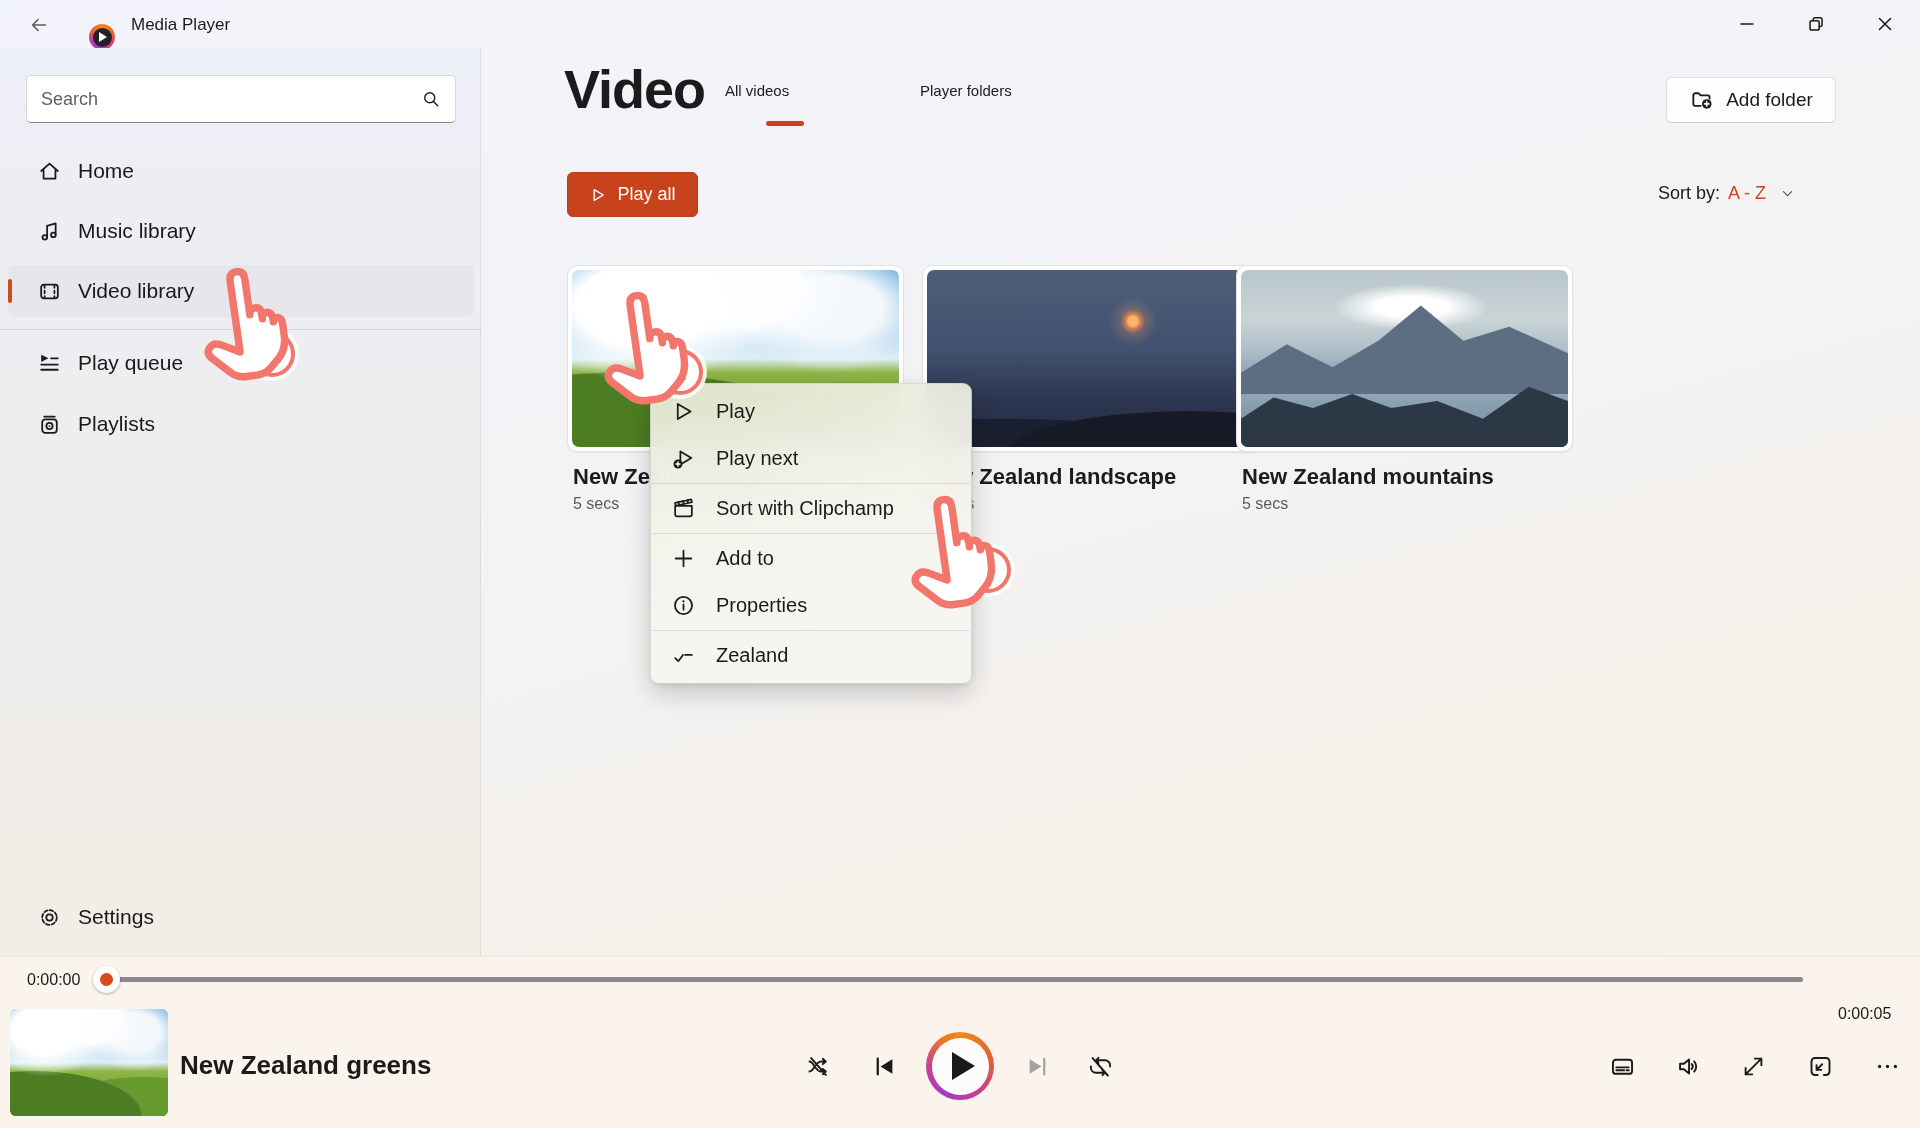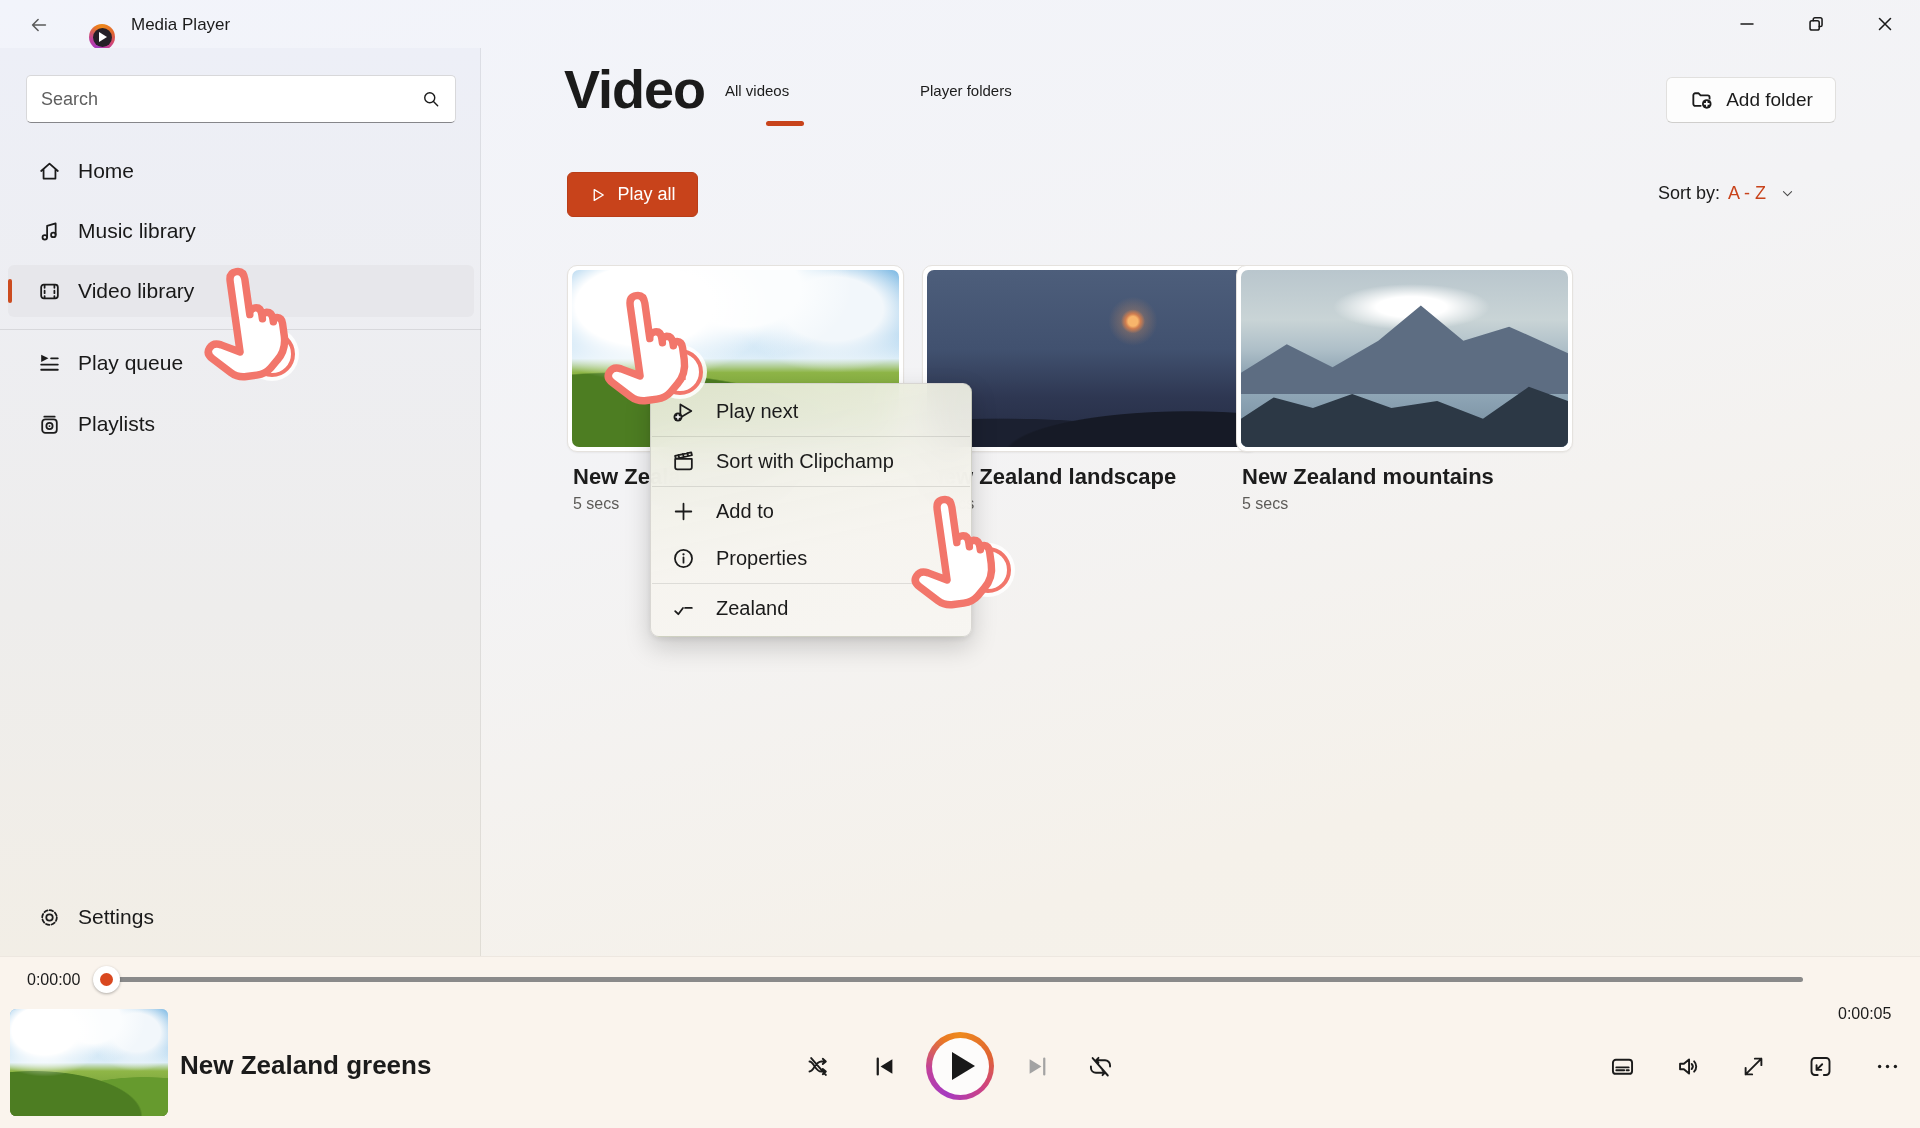--- a/index.html
+++ b/index.html
@@ -291,20 +291,28 @@
     </div>
       </div>
     <div class="vtitle">New Zealand mountains</div>
     <div class="vdur">5 secs</div>
   </div>
 
   <div id="context-menu">
     <div class="menu-item">
       <span>
         <svg width="25" height="25" viewBox="0 0 24 24">
+            <path class="ic" d="M6.5 4.8v14.4L18.8 12z"></path>
+          </svg>
+      </span>
+      <span>Play</span>
+    </div>
+    <div class="menu-item">
+      <span>
+        <svg width="25" height="25" viewBox="0 0 24 24">
             <path class="ic" d="M9 5.2 19.5 11.5 9 17.8z"></path>
             <circle cx="6.7" cy="17.3" r="4.3" fill="#1b1b1b"></circle>
             <path d="M6.7 15.4v3.8M4.8 17.3h3.8" stroke="#fff" stroke-width="1.4" stroke-linecap="round"></path>
           </svg>
       </span>
       <span>Play next</span>
     </div>
     <div class="menu-sep"></div>
     <div class="menu-item">
       <span>

